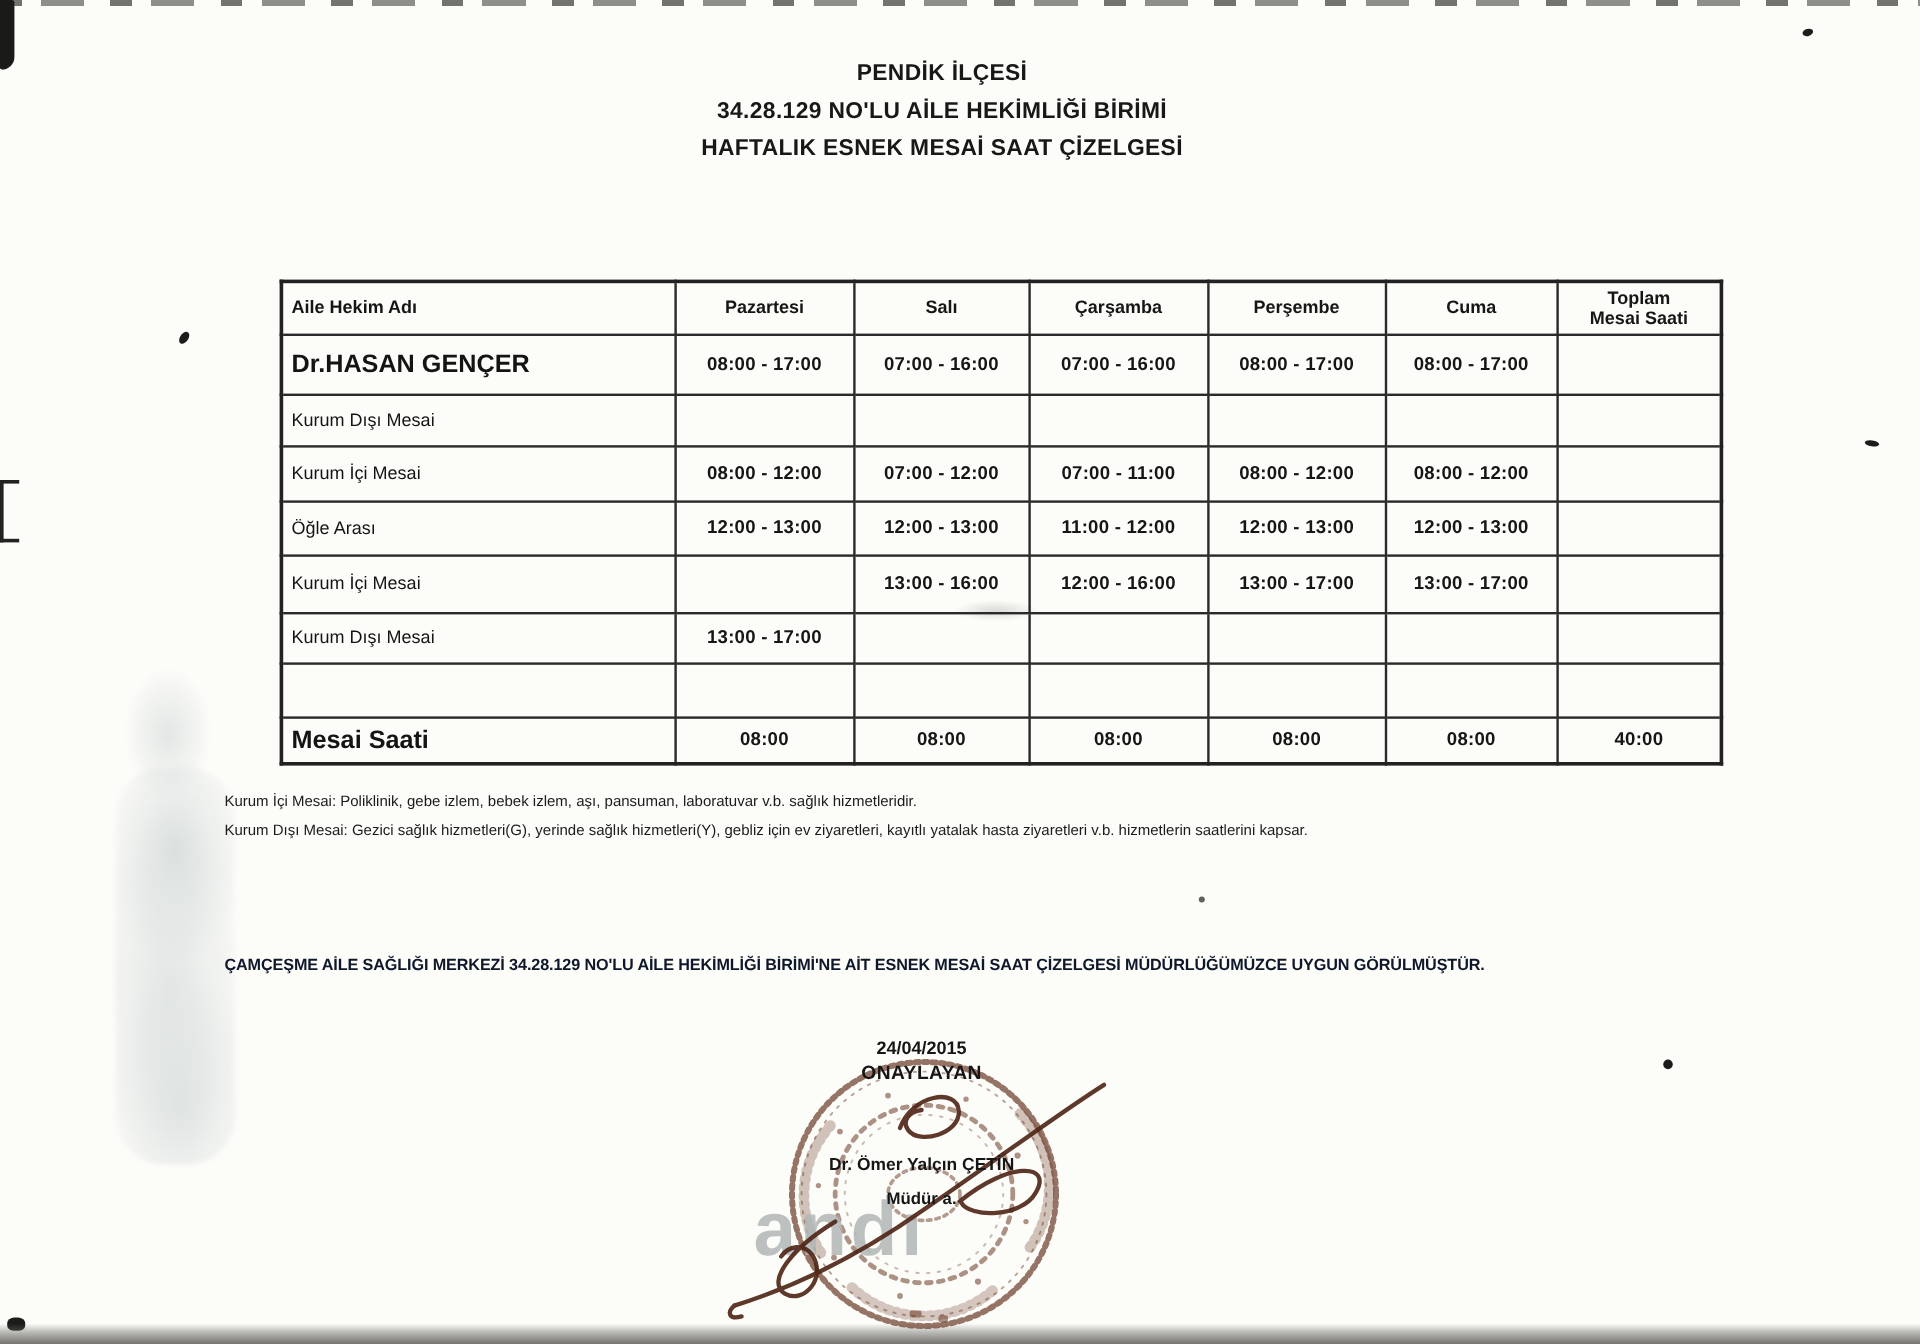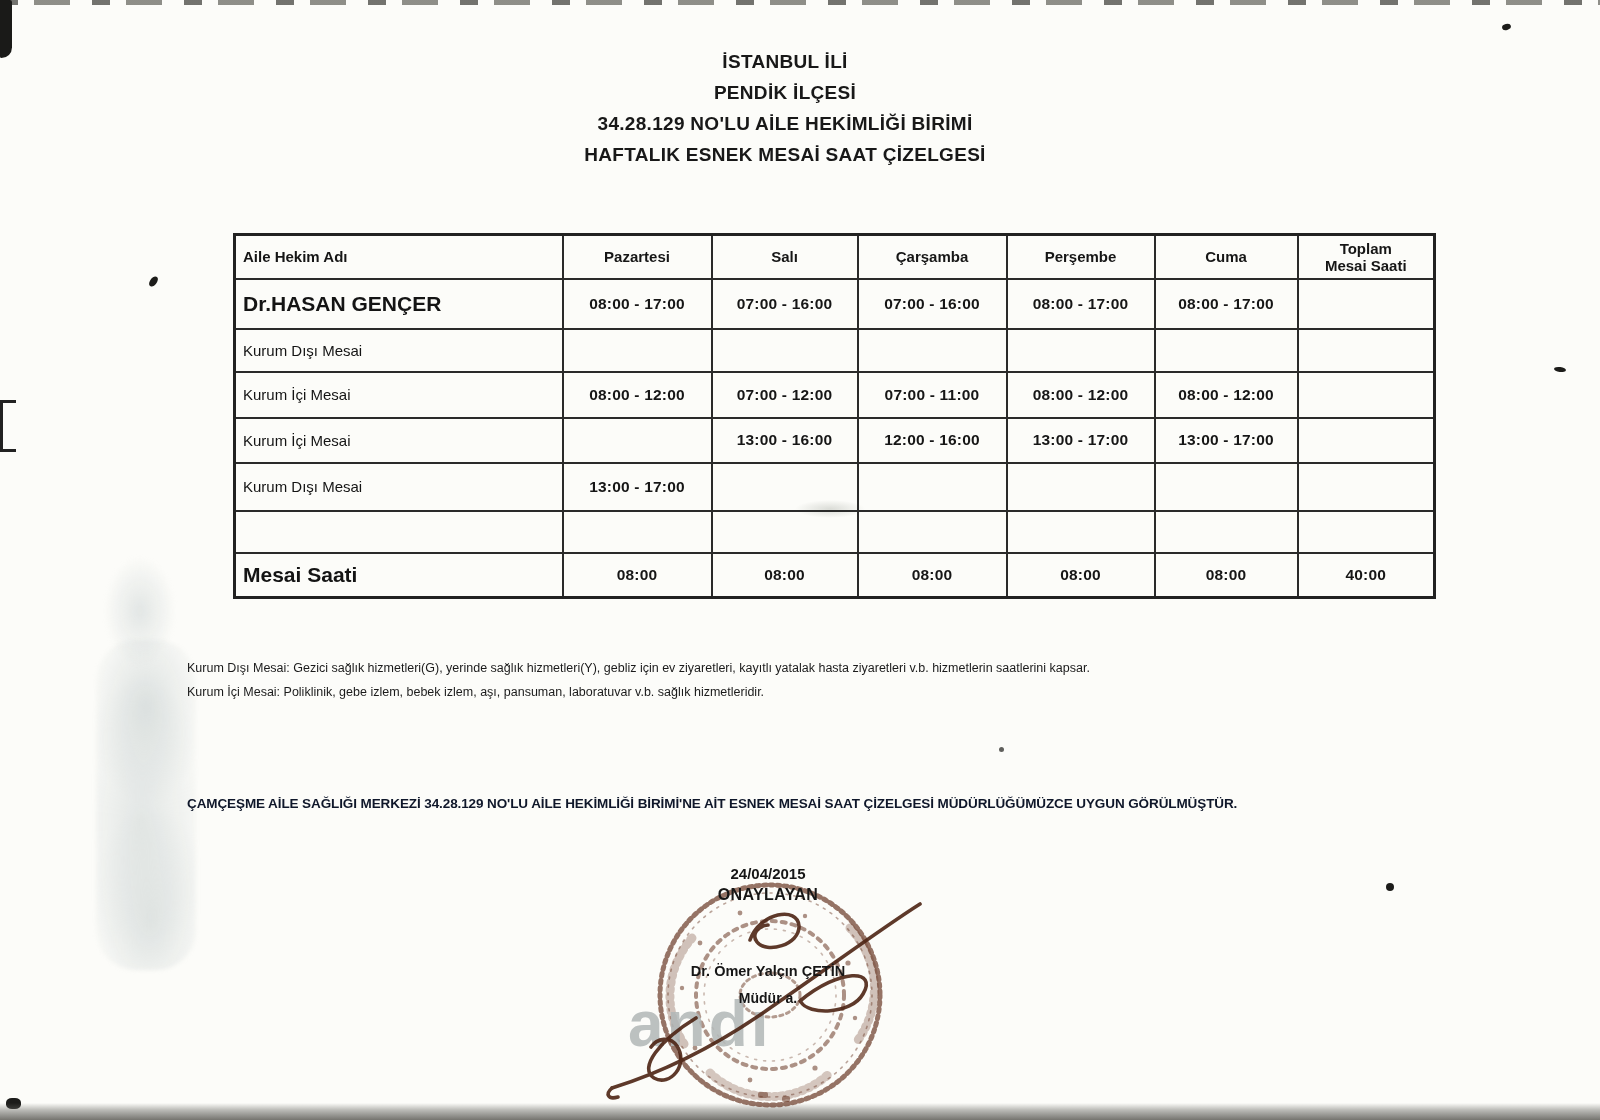--- a/index.html
+++ b/index.html
@@ -91,21 +91,20 @@
   <div class="cell-smudge"></div>
   <div class="speck s1"></div>
   <div class="speck s2"></div>
   <div class="speck s3"></div>
   <div class="speck s4"></div>
   <div class="speck s5"></div>
   <div class="speck s6"></div>
   <div class="bottom-band"></div>
 
   <div class="title-block" id="title-block">
-      <div class="title-line">İSTANBUL İLİ</div>
       <div class="title-line">PENDİK İLÇESİ</div>
       <div class="title-line">34.28.129 NO'LU AİLE HEKİMLİĞİ BİRİMİ</div>
       <div class="title-line">HAFTALIK ESNEK MESAİ SAAT ÇİZELGESİ</div>
     </div>
 
   <div class="tbl-wrap">
     <table class="sched">
       <colgroup>
         <col style="width:328px">
           <col style="width:149px">
@@ -149,20 +148,29 @@
           <tr>
             <td class="name-col">Kurum İçi Mesai</td>
             <td class="time-cell">08:00 - 12:00</td>
             <td class="time-cell">07:00 - 12:00</td>
             <td class="time-cell">07:00 - 11:00</td>
             <td class="time-cell">08:00 - 12:00</td>
             <td class="time-cell">08:00 - 12:00</td>
             <td class="time-cell"></td>
           </tr>
           <tr>
+            <td class="name-col">Öğle Arası</td>
+            <td class="time-cell">12:00 - 13:00</td>
+            <td class="time-cell">12:00 - 13:00</td>
+            <td class="time-cell">11:00 - 12:00</td>
+            <td class="time-cell">12:00 - 13:00</td>
+            <td class="time-cell">12:00 - 13:00</td>
+            <td class="time-cell"></td>
+          </tr>
+          <tr>
             <td class="name-col">Kurum İçi Mesai</td>
             <td class="time-cell"></td>
             <td class="time-cell">13:00 - 16:00</td>
             <td class="time-cell">12:00 - 16:00</td>
             <td class="time-cell">13:00 - 17:00</td>
             <td class="time-cell">13:00 - 17:00</td>
             <td class="time-cell"></td>
           </tr>
           <tr>
             <td class="name-col">Kurum Dışı Mesai</td>
@@ -189,22 +197,22 @@
             <td class="time-cell">08:00</td>
             <td class="time-cell">08:00</td>
             <td class="time-cell">08:00</td>
             <td class="time-cell">40:00</td>
           </tr>
         </tbody>
     </table>
   </div>
 
   <div class="footnotes" id="footnotes">
+      <div class="footnote">Kurum İçi Mesai: Poliklinik, gebe izlem, bebek izlem, aşı, pansuman, laboratuvar v.b. sağlık hizmetleridir.</div>
       <div class="footnote">Kurum Dışı Mesai: Gezici sağlık hizmetleri(G), yerinde sağlık hizmetleri(Y), gebliz için ev ziyaretleri, kayıtlı yatalak hasta ziyaretleri v.b. hizmetlerin saatlerini kapsar.</div>
-      <div class="footnote">Kurum İçi Mesai: Poliklinik, gebe izlem, bebek izlem, aşı, pansuman, laboratuvar v.b. sağlık hizmetleridir.</div>
     </div>
 
   <div class="approval">ÇAMÇEŞME AİLE SAĞLIĞI MERKEZİ 34.28.129 NO'LU AİLE HEKİMLİĞİ BİRİMİ'NE AİT ESNEK MESAİ SAAT ÇİZELGESİ MÜDÜRLÜĞÜMÜZCE UYGUN GÖRÜLMÜŞTÜR.</div>
 
   <div class="sig-block">
     <div class="sig-date">24/04/2015</div>
     <div class="sig-label">ONAYLAYAN</div>
   </div>
 
   <svg class="stamp-svg" viewBox="0 0 340 250">

